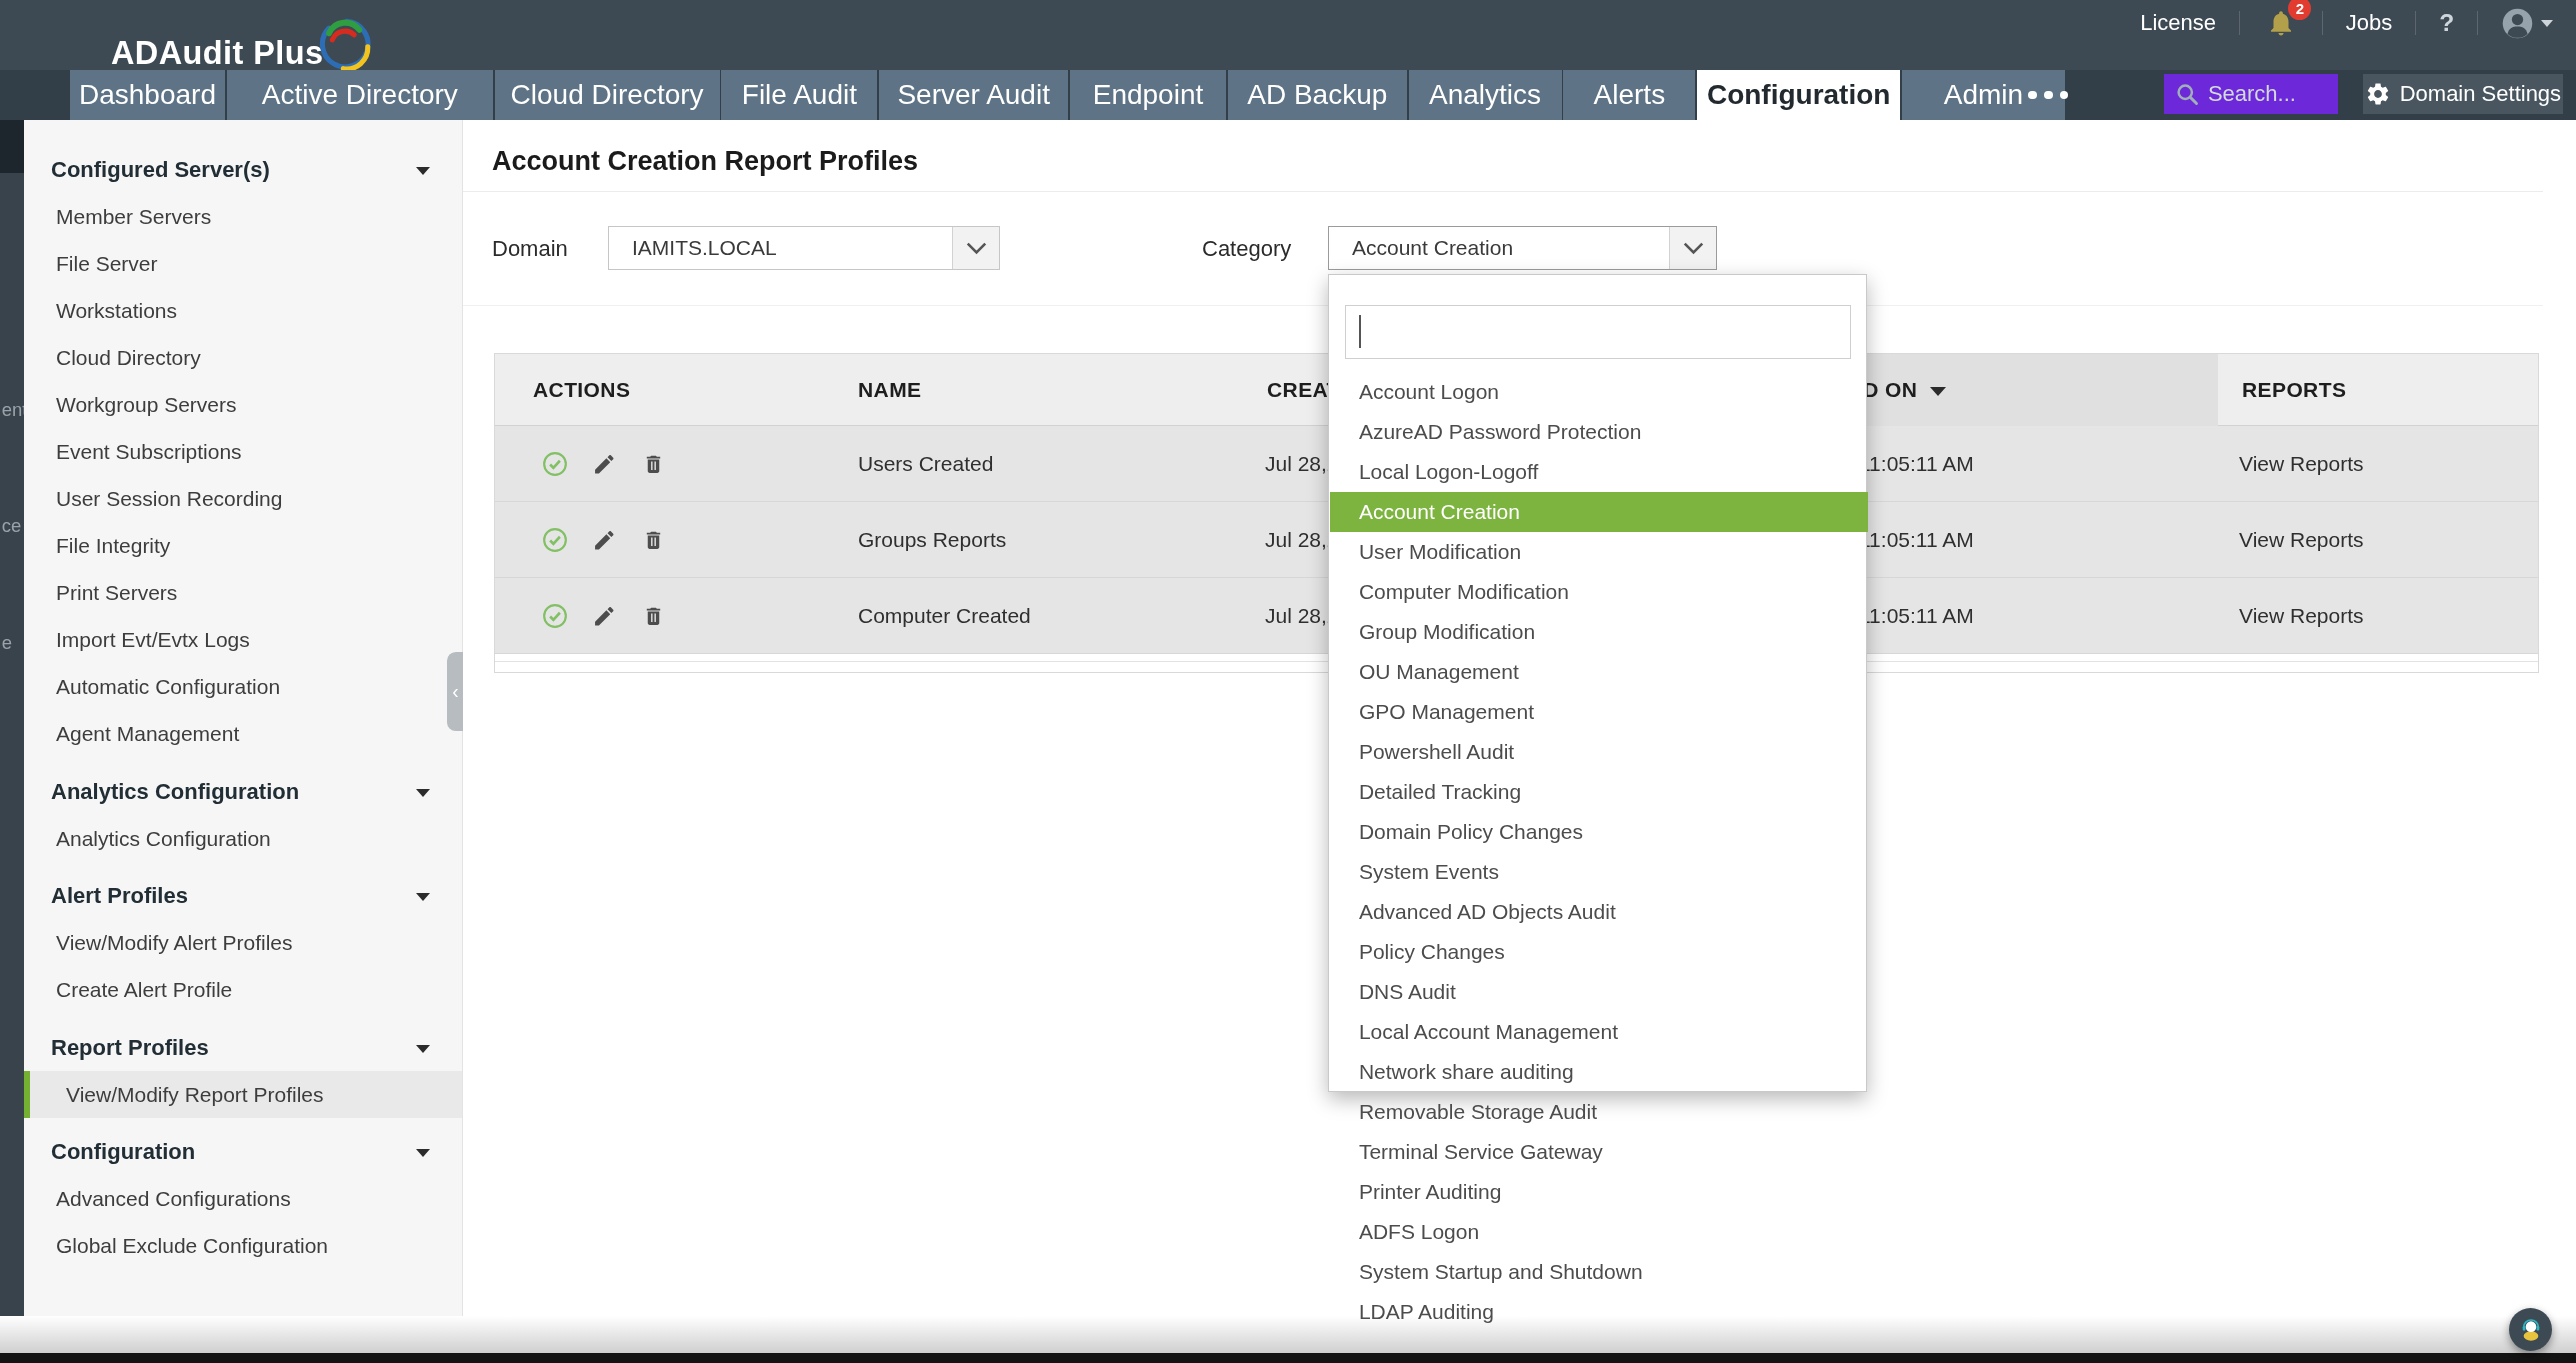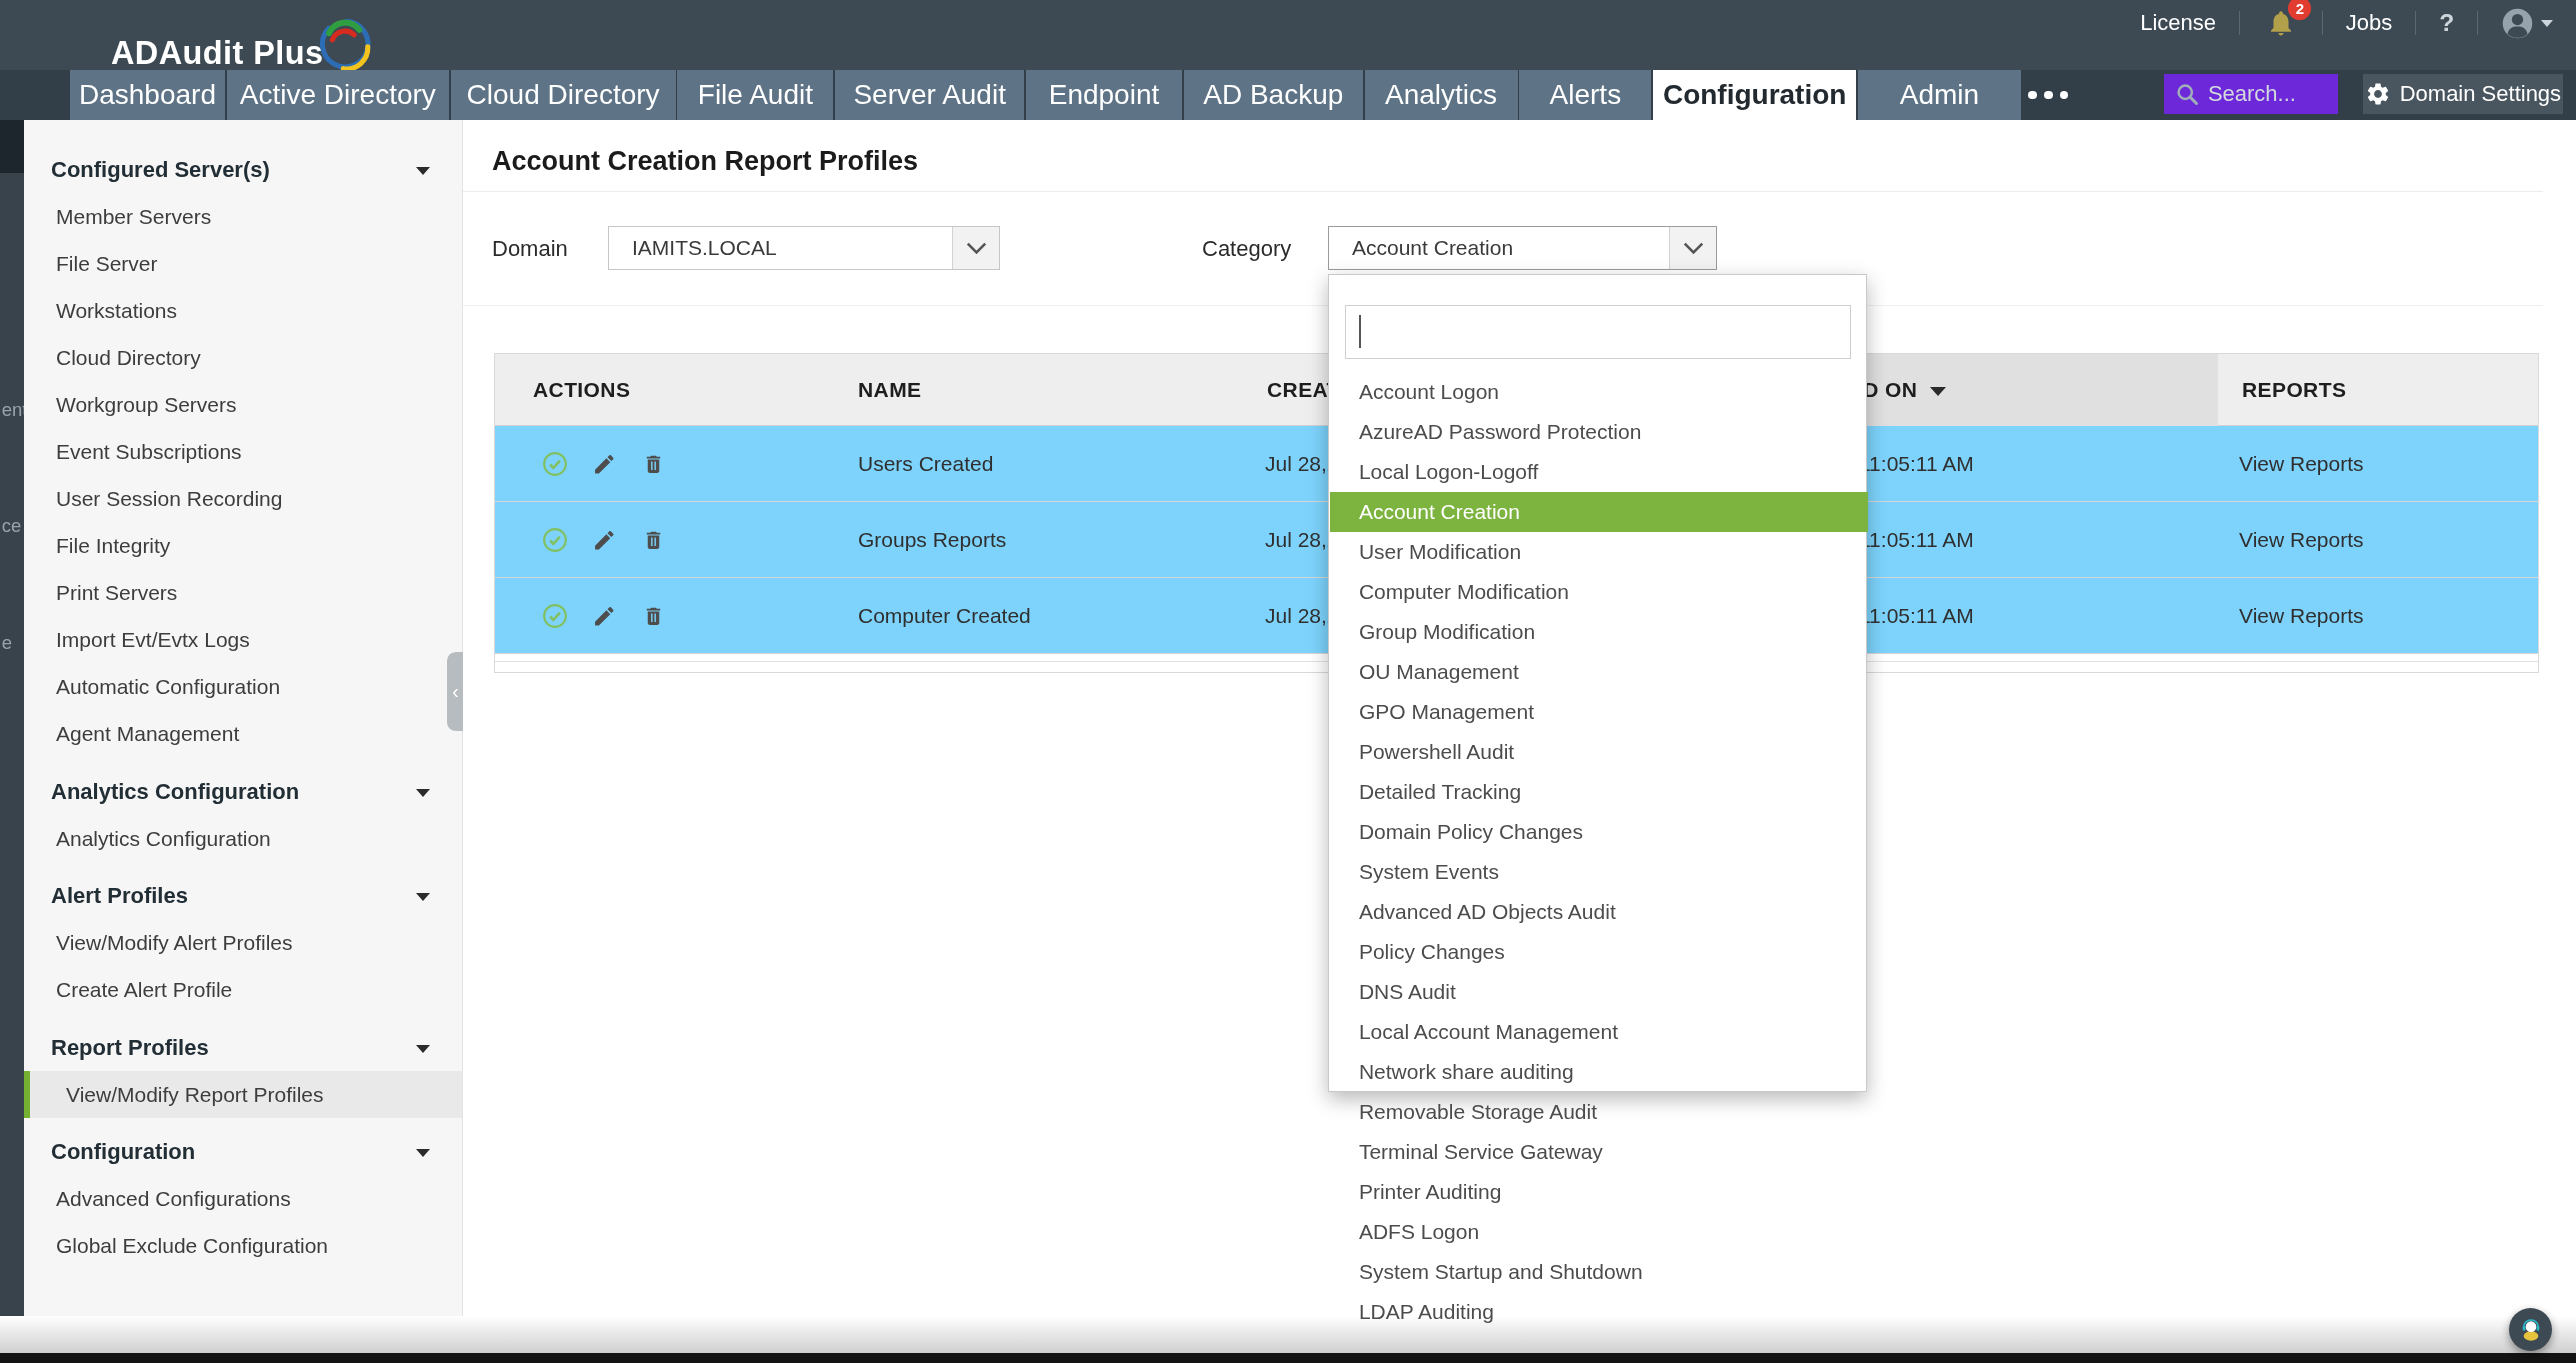--- a/index.html
+++ b/index.html
@@ -58,21 +58,21 @@
   .select .sel-text { font-size:21px; color:#3a3a3a; padding-left:23px; flex:1; white-space:nowrap; overflow:hidden; }
   .select .sel-chev { width:47px; height:100%; border-left:0.9px solid #d2d2d2; background:#f2f2f2; display:flex; align-items:center; justify-content:center; }
   .select.focused { border:1.8px solid #9b9b9b; }
 
   
   .table-panel { position:absolute; left:31px; top:233px; width:2045px; height:320px; border:0.9px solid #d9d9d9; background:#fff; }
   .thead { position:relative; height:72px; background:#eeeeee; border-bottom:0.9px solid #d2d2d2; }
   .thead .sorted-bg { position:absolute; left:1230px; top:0; width:493px; height:72px; background:#e0e0e0; }
   .th { position:absolute; top:0; height:72px; line-height:72px; font-size:21px; font-weight:bold; color:#1e1e1e; letter-spacing:0.4px; white-space:nowrap; }
   .sort-caret { display:inline-block; width:0; height:0; border-left:8px solid transparent; border-right:8px solid transparent; border-top:9.7px solid #2b2b2b; margin-left:12.3px; vertical-align:middle; }
-  .trow { position:relative; height:76px; border-bottom:0.9px solid #d7d7d7; background:#7dd3fc; }
+  .trow { position:relative; height:76px; border-bottom:0.9px solid #d7d7d7; background:#e5e5e5; }
   .trow .cell { position:absolute; top:0; height:76px; line-height:76px; font-size:21px; color:#2f2f2f; white-space:nowrap; }
   .row-actions { position:absolute; left:47px; top:0; height:76px; display:flex; align-items:center; gap:23px; }
   .icon-btn { width:26px; height:26px; display:flex; align-items:center; justify-content:center; cursor:pointer; }
   .link { color:#1884c8; cursor:pointer; }
   .tbl-footstrip { height:8px; border-bottom:0.9px solid #e2e2e2; }
 
   
   .dropdown { position:absolute; left:1328px; top:274px; width:539px; height:818px; background:#fff; border:0.9px solid #c9c9c9; box-shadow:0 7px 19.3px rgba(0,0,0,0.28); z-index:30; }
   .dd-search { position:absolute; left:16px; top:30px; width:506px; height:54px; border:0.9px solid #cfcfcf; font-size:21px; padding:0 12.3px; outline:none; color:#333; background:#fff; }
   .dd-caret { position:absolute; left:30px; top:40px; width:1.8px; height:33px; background:#555; }
@@ -121,21 +121,21 @@
           <path d="M7.5 31 C9 24.5 13.5 22.5 19 22.5 C24.5 22.5 29 24.5 30.5 31 A17 17 0 0 1 7.5 31 Z" fill="#3e4a53"></path>
         </svg>
         <span class="caret-down-sm"></span>
       </span>
     </div>
   </div>
 
   <div class="navbar">
     <div class="tabs">
       <div class="tab" style="width:155px">Dashboard</div>
-      <div class="tab" style="width:222px">Active Directory</div>
+      <div class="tab" style="width:266px">Active Directory</div>
       <div class="tab" style="width:225px">Cloud Directory</div>
       <div class="tab" style="width:156px">File Audit</div>
       <div class="tab" style="width:189px">Server Audit</div>
       <div class="tab" style="width:156px">Endpoint</div>
       <div class="tab" style="width:179px">AD Backup</div>
       <div class="tab" style="width:153px">Analytics</div>
       <div class="tab" style="width:132px">Alerts</div>
       <div class="tab active" style="width:203px">Configuration</div>
       <div class="tab" style="width:163px">Admin</div>
     </div>

